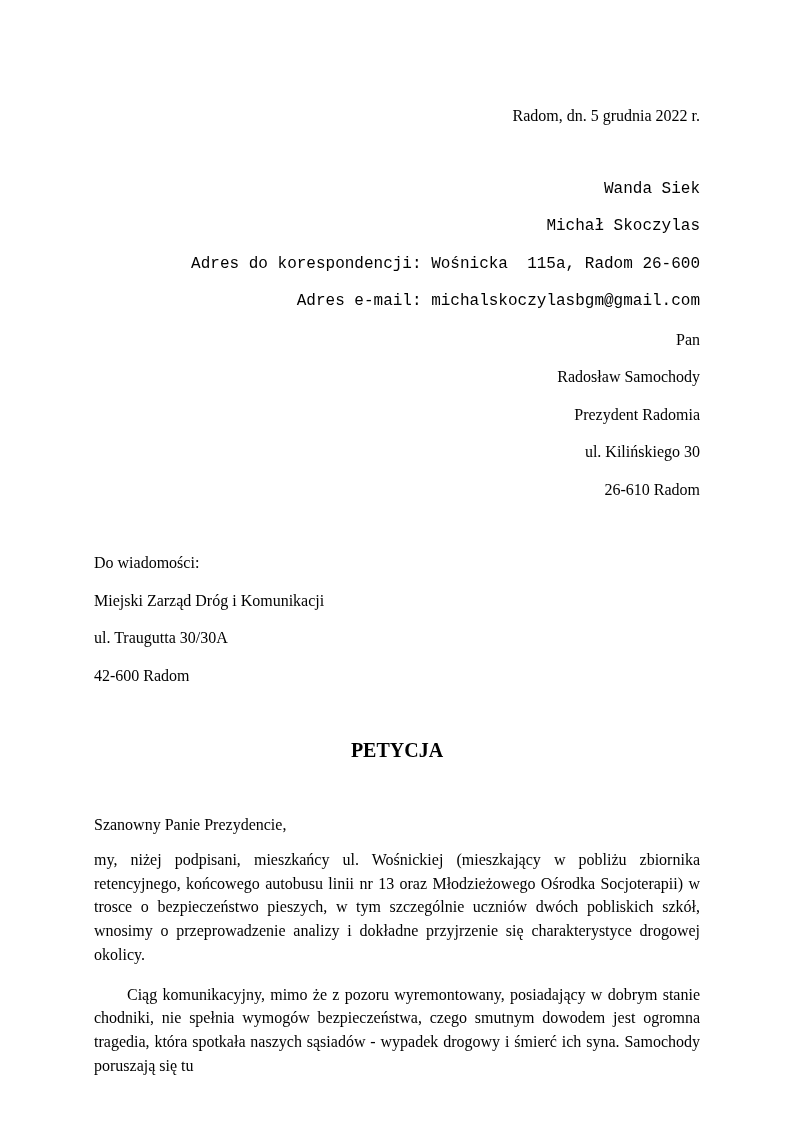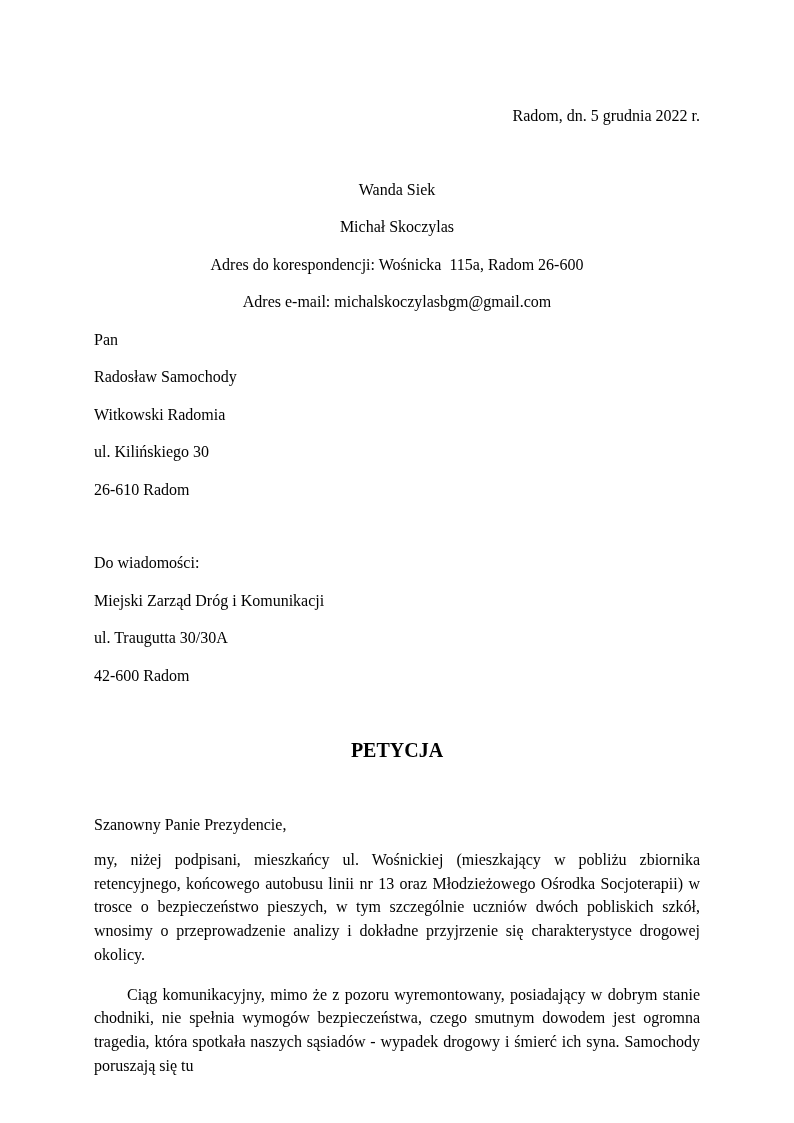--- a/index.html
+++ b/index.html
@@ -22,25 +22,26 @@
   }
   .hdr-block {
     line-height: 37.5px;
   }
   .date-line {
     text-align: right;
     line-height: 37.5px;
   }
   .sender-block {
     margin-top: 36px;
-    text-align: center;
+    text-align: right;
+    font-family: Liberation Mono, monospace;
   }
   .recipient-block {
     margin-top: 0;
-    text-align: left;
+    text-align: right;
   }
   .cc-block {
     margin-top: 36px;
     text-align: left;
   }
   .petition-title {
     margin: 38px 0 0 0;
     text-align: center;
     font-weight: bold;
     font-size: 20px;
@@ -69,21 +70,21 @@
   <div class="sender-block hdr-block">
     <div>Wanda Siek</div>
     <div>Michał Skoczylas</div>
     <div class="prewrap">Adres do korespondencji: Wośnicka  115a, Radom 26-600</div>
     <div>Adres e-mail: michalskoczylasbgm@gmail.com</div>
   </div>
 
   <div class="recipient-block hdr-block">
     <div>Pan</div>
     <div>Radosław Samochody</div>
-    <div>Witkowski Radomia</div>
+    <div>Prezydent Radomia</div>
     <div>ul. Kilińskiego 30</div>
     <div>26-610 Radom</div>
   </div>
 
   <div class="cc-block hdr-block">
     <div>Do wiadomości:</div>
     <div>Miejski Zarząd Dróg i Komunikacji</div>
     <div>ul. Traugutta 30/30A</div>
     <div>42-600 Radom</div>
   </div>

